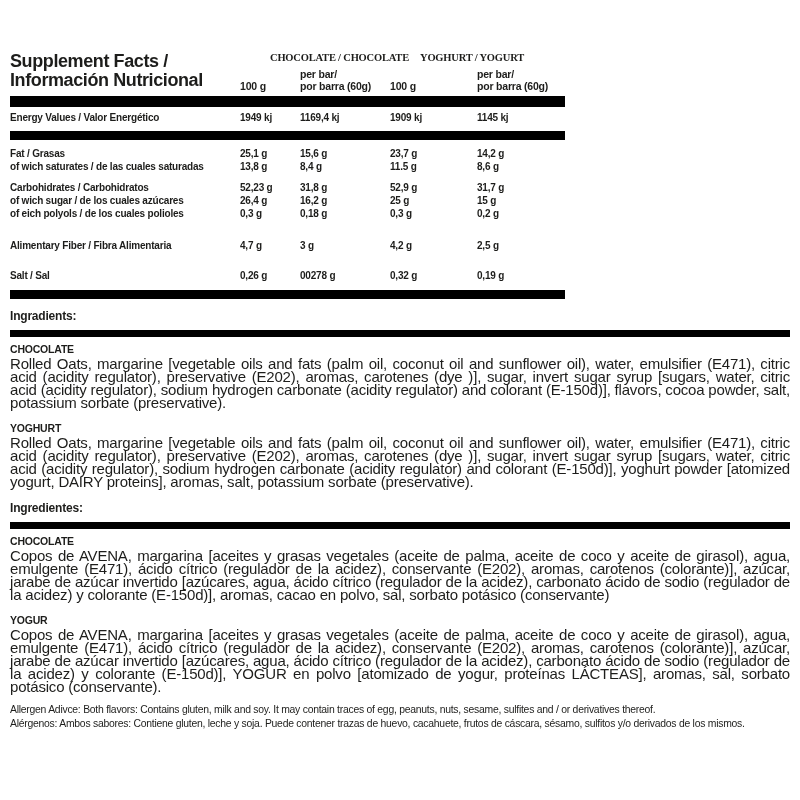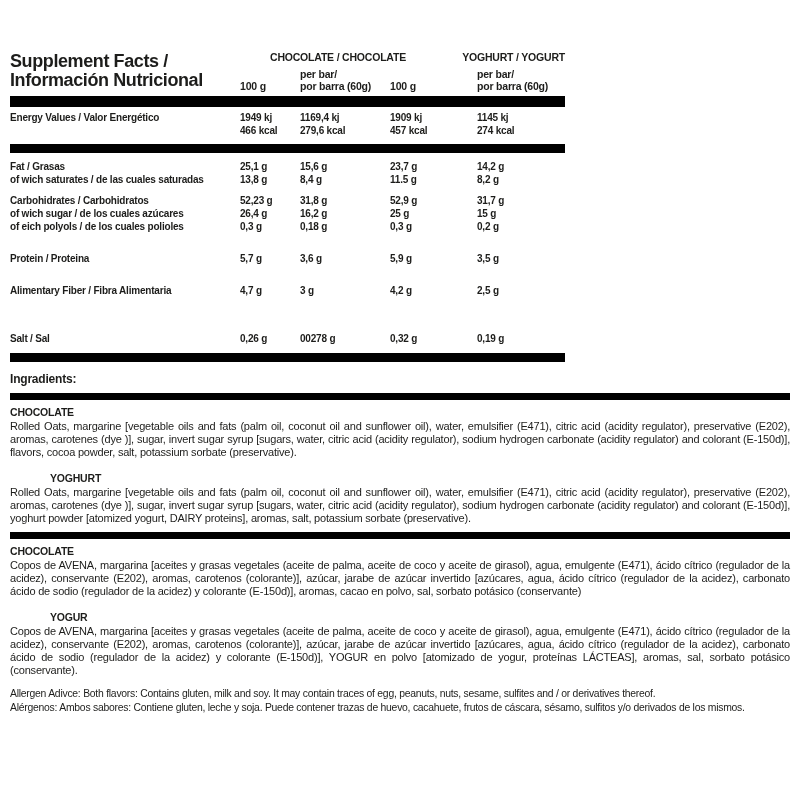--- a/index.html
+++ b/index.html
@@ -9,21 +9,21 @@
     color:#1d1d1b;
     letter-spacing:-0.2px;
     overflow:hidden;
   }
   .page { width:800px; height:800px; padding:52px 10px 16px 10px; }
 
   
   .facts { width:555px; }
   .thead { display:grid; grid-template-columns:230px 150px 175px; align-items:start; }
   .title { font-size:18px; font-weight:700; line-height:19px; letter-spacing:-0.4px; }
-  .grp-label { text-align:right; font-weight:700; font-size:10.5px; line-height:11px; padding-left:30px; white-space:nowrap; }
+  .grp-label { text-align:left; font-weight:700; font-size:10.5px; line-height:11px; padding-left:30px; white-space:nowrap;font-family:Liberation Serif, serif; }
   .grp-sub { display:flex; align-items:flex-end; margin-top:5px; }
   .sub { text-align:left; font-weight:700; font-size:10.5px; line-height:12px; white-space:nowrap; }
   .choc .s1 { width:60px; } .choc .s2 { width:90px; }
   .yog  .s1 { width:87px; } .yog  .s2 { width:88px; }
 
   .bar { background:#000000; }
   .bar-lg   { height:11px; margin-top:4px; }
   .bar-md   { height:9px;  margin-top:7px; }
   .bar-bot  { height:9px;  margin-top:8px; }
   .bar-full { height:7px;  width:780px; margin-top:7px; }
@@ -31,27 +31,27 @@
   .tr { display:grid; grid-template-columns:230px 60px 90px 87px 88px;
         font-size:10px; font-weight:700; line-height:13px; }
   .td.label { white-space:nowrap; }
   .td.num { text-align:left; white-space:nowrap; }
 
   .g-energy { margin-top:4px; }
   .g-fat    { margin-top:7px; }
   .g-carbs  { margin-top:8px; }
   .g-prot   { margin-top:19px; }
   .g-fiber  { margin-top:19px; }
-  .g-salt   { margin-top:35px; }
+  .g-salt   { margin-top:17px; }
 
   
   .sec-heading { font-size:12px; font-weight:700; margin-top:10px; }
   .block-title { font-size:10.5px; font-weight:700; margin-top:6px; }
-  .block-title.second { margin-top:13px;margin-left:40px; }
-  .block-text { width:780px; font-size:11px; line-height:13px; text-align:justify; margin-top:2px; }
+  .block-title.second { margin-top:13px; }
+  .block-text { width:780px; font-size:15px; line-height:13px; text-align:justify; margin-top:2px; }
   .sec-es { margin-top:2px; }
   .allergen { margin-top:10px; }
   .allergen-line { font-size:10.4px; line-height:14px; white-space:nowrap; letter-spacing:-0.25px; }
 </style>
 </head>
 <body>
 
 <div class="page">
 
   <div class="facts">
@@ -86,45 +86,38 @@
     <div class="bar bar-lg"></div>
 
     <div class="tgroup g-energy">
       <div class="tr">
         <div class="td label">Energy Values / Valor Energético</div>
         <div class="td num">1949 kj</div>
         <div class="td num">1169,4 kj</div>
         <div class="td num">1909 kj</div>
         <div class="td num">1145 kj</div>
       </div>
-      <div class="tr">
-        <div class="td label"></div>
-        <div class="td num">466 kcal</div>
-        <div class="td num">279,6 kcal</div>
-        <div class="td num">457 kcal</div>
-        <div class="td num">274 kcal</div>
-      </div>
     </div>
 
     <div class="bar bar-md"></div>
 
     <div class="tgroup g-fat">
       <div class="tr">
         <div class="td label">Fat / Grasas</div>
         <div class="td num">25,1 g</div>
         <div class="td num">15,6 g</div>
         <div class="td num">23,7 g</div>
         <div class="td num">14,2 g</div>
       </div>
       <div class="tr">
         <div class="td label">of wich saturates / de las cuales saturadas</div>
         <div class="td num">13,8 g</div>
         <div class="td num">8,4 g</div>
         <div class="td num">11.5 g</div>
-        <div class="td num">8,2 g</div>
+        <div class="td num">8,6 g</div>
       </div>
     </div>
 
     <div class="tgroup g-carbs">
       <div class="tr">
         <div class="td label">Carbohidrates / Carbohidratos</div>
         <div class="td num">52,23 g</div>
         <div class="td num">31,8 g</div>
         <div class="td num">52,9 g</div>
         <div class="td num">31,7 g</div>
@@ -138,29 +131,20 @@
       </div>
       <div class="tr">
         <div class="td label">of eich polyols / de los cuales polioles</div>
         <div class="td num">0,3 g</div>
         <div class="td num">0,18 g</div>
         <div class="td num">0,3 g</div>
         <div class="td num">0,2 g</div>
       </div>
     </div>
 
-    <div class="tgroup g-prot">
-      <div class="tr">
-        <div class="td label">Protein / Proteina</div>
-        <div class="td num">5,7 g</div>
-        <div class="td num">3,6 g</div>
-        <div class="td num">5,9 g</div>
-        <div class="td num">3,5 g</div>
-      </div>
-    </div>
 
     <div class="tgroup g-fiber">
       <div class="tr">
         <div class="td label">Alimentary Fiber / Fibra Alimentaria</div>
         <div class="td num">4,7 g</div>
         <div class="td num">3 g</div>
         <div class="td num">4,2 g</div>
         <div class="td num">2,5 g</div>
       </div>
     </div>
@@ -181,20 +165,21 @@
   <div class="sec-heading">Ingradients:</div>
   <div class="bar bar-full"></div>
 
   <div class="block-title">CHOCOLATE</div>
   <div class="block-text">Rolled Oats, margarine [vegetable oils and fats (palm oil, coconut oil and sunflower oil), water, emulsifier (E471), citric acid (acidity regulator), preservative (E202), aromas, carotenes (dye )], sugar, invert sugar syrup [sugars, water, citric acid (acidity regulator), sodium hydrogen carbonate (acidity regulator) and colorant (E-150d)], flavors, cocoa powder, salt, potassium sorbate (preservative).</div>
 
   <div class="block-title second">YOGHURT</div>
   <div class="block-text">Rolled Oats, margarine [vegetable oils and fats (palm oil, coconut oil and sunflower oil), water, emulsifier (E471), citric acid (acidity regulator), preservative (E202), aromas, carotenes (dye )], sugar, invert sugar syrup [sugars, water, citric acid (acidity regulator), sodium hydrogen carbonate (acidity regulator) and colorant (E-150d)], yoghurt powder [atomized yogurt, DAIRY proteins], aromas, salt, potassium sorbate (preservative).</div>
 
   <div class="sec-es">
+    <div class="sec-heading" style="margin-top:13px">Ingredientes:</div>
     <div class="bar bar-full"></div>
 
     <div class="block-title">CHOCOLATE</div>
     <div class="block-text">Copos de AVENA, margarina [aceites y grasas vegetales (aceite de palma, aceite de coco y aceite de girasol), agua, emulgente (E471), ácido cítrico (regulador de la acidez), conservante (E202), aromas, carotenos (colorante)], azúcar, jarabe de azúcar invertido [azúcares, agua, ácido cítrico (regulador de la acidez), carbonato ácido de sodio (regulador de la acidez) y colorante (E-150d)], aromas, cacao en polvo, sal, sorbato potásico (conservante)</div>
 
     <div class="block-title second">YOGUR</div>
     <div class="block-text">Copos de AVENA, margarina [aceites y grasas vegetales (aceite de palma, aceite de coco y aceite de girasol), agua, emulgente (E471), ácido cítrico (regulador de la acidez), conservante (E202), aromas, carotenos (colorante)], azúcar, jarabe de azúcar invertido [azúcares, agua, ácido cítrico (regulador de la acidez), carbonato ácido de sodio (regulador de la acidez) y colorante (E-150d)], YOGUR en polvo [atomizado de yogur, proteínas LÁCTEAS], aromas, sal, sorbato potásico (conservante).</div>
   </div>
 
   <div class="allergen">

